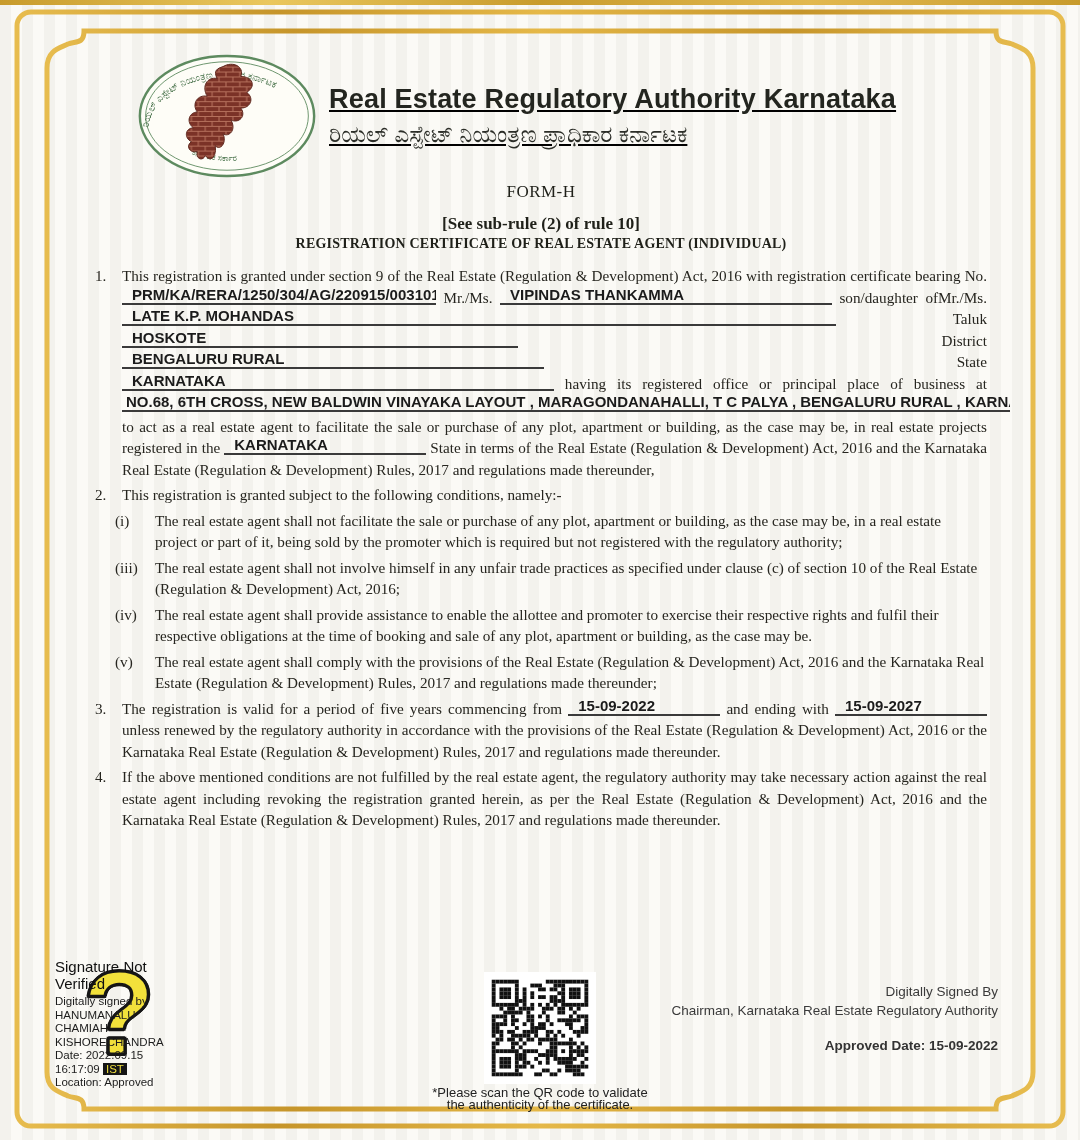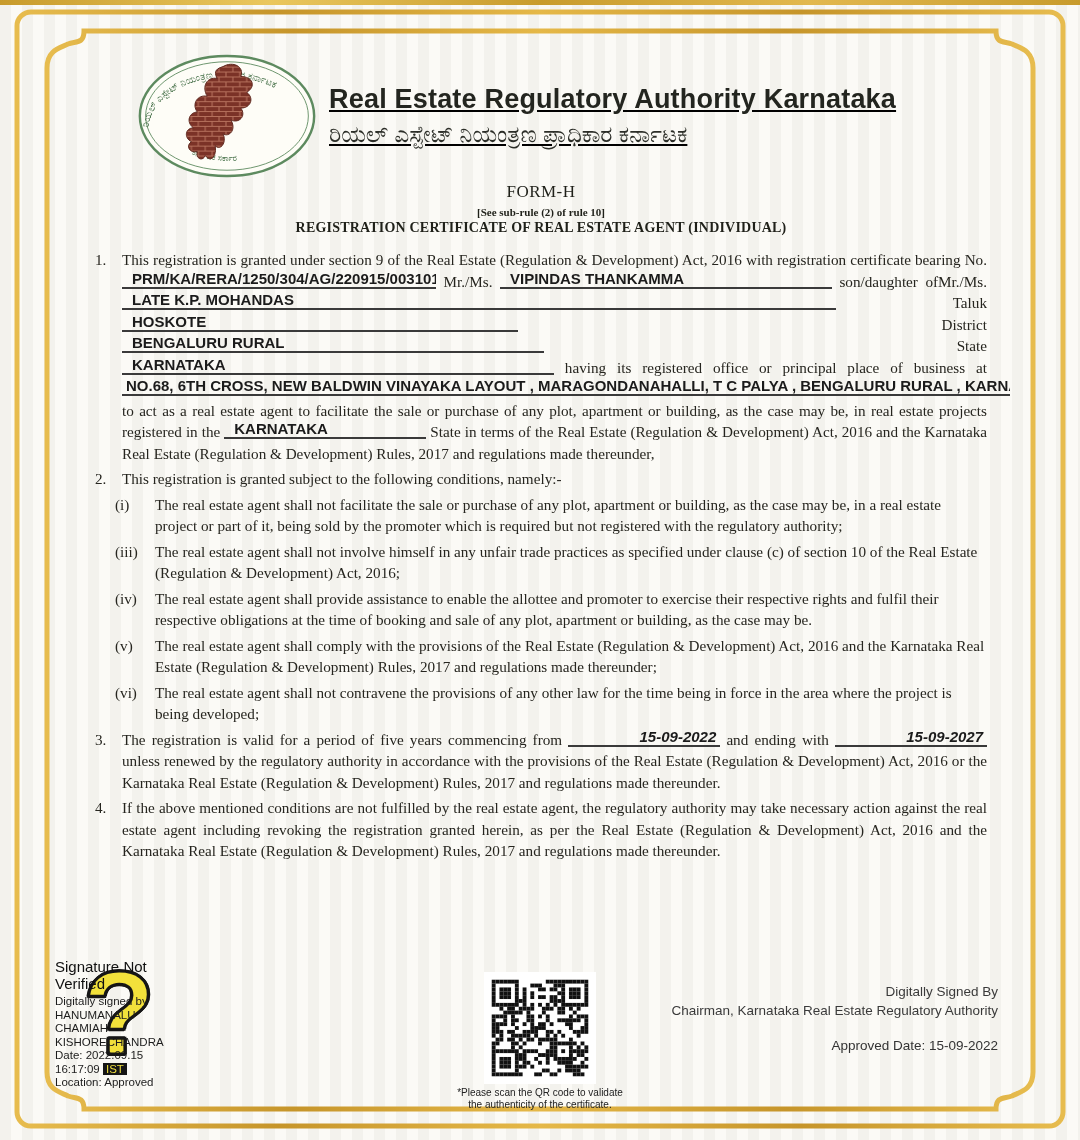--- a/index.html
+++ b/index.html
@@ -14,64 +14,64 @@
   .content{position:absolute;left:95px;top:52px;width:892px;z-index:2;}
 
   
   .hdr{display:flex;align-items:center;margin-left:40px;}
   .hdr-titles{margin-left:10px;text-decoration:underline;}
   .title-en{font-family:"Liberation Sans",sans-serif;font-weight:bold;font-size:27px;color:#23251f;letter-spacing:.2px;}
   .title-kn{font-family:"Liberation Sans",sans-serif;font-size:23px;color:#2c2e28;margin-top:6px;}
 
   .form-block{text-align:center;margin-top:2px;color:#1f2019;}
   .form-code{font-weight:normal;font-size:17px;letter-spacing:.5px;}
-  .form-subrule{font-weight:bold;font-size:11px;margin-top:4px;}
+  .form-subrule{font-weight:bold;font-size:17px;margin-top:12px;}
   .form-title{font-weight:bold;font-size:14px;margin-top:2px;letter-spacing:.2px;}
 
   
   .clauses{margin-top:13px;color:#26251f;}
   .clause{position:relative;padding-left:27px;font-size:15.2px;line-height:21.5px;text-align:justify;margin-bottom:4px;}
   .cnum{position:absolute;left:0;top:0;}
   .field{display:inline-block;border-bottom:2px solid #3a3a3a;
     font-family:"Liberation Sans",sans-serif;font-weight:bold;font-size:15px;
     line-height:15px;vertical-align:-2px;padding:0 4px 1px 10px;color:#1b1b1b;
     white-space:nowrap;overflow:hidden;}
   .f-regno{width:300px;}
   .f-name{width:318px;}
   .f-parent{width:700px;}
   .f-taluk{width:382px;}
   .f-district{width:408px;}
   .f-state{width:418px;}
   .f-address{width:880px;padding-left:4px;}
   .f-regstate{width:188px;}
-  .f-date{width:138px;text-align:right;font-style:italic;}
+  .f-date{width:138px;text-align:left;}
 
   .conds{margin:2px 0 4px 20px;}
   .cond{display:flex;font-size:15.2px;line-height:21.5px;margin-bottom:4px;}
   .clabel{flex:0 0 40px;}
   .ctext{flex:1;text-align:left;}
 
   
   .stamp{position:absolute;left:55px;top:958px;width:215px;z-index:3;
     font-family:"Liberation Sans",sans-serif;color:#101010;}
   .stamp-title{position:relative;z-index:2;font-size:15px;line-height:17px;}
   .qmark{position:absolute;left:28px;top:-4px;z-index:1;
     font-family:"Liberation Sans",sans-serif;font-weight:bold;font-size:118px;line-height:1;
     color:#f2e13b;-webkit-text-stroke:3px #161616;
     text-shadow:2px 0 0 #161616,-2px 0 0 #161616,0 2px 0 #161616,0 -2px 0 #161616;}
   .stamp-details{position:relative;z-index:2;margin-top:3px;font-size:11.5px;line-height:13.5px;color:#1c1c1c;}
   .ist{background:#161616;color:#eede3e;padding:0 3px;}
 
   .qrblock{position:absolute;left:430px;top:972px;width:220px;text-align:center;z-index:3;}
   .qrblock svg{display:block;margin:0 auto;background:#fff;}
-  .qr-caption{font-family:"Liberation Sans",sans-serif;font-size:10px;line-height:12px;color:#222;margin-top:3px;}
+  .qr-caption{font-family:"Liberation Sans",sans-serif;font-size:13px;line-height:12px;color:#222;margin-top:3px;}
 
   .signed{position:absolute;right:82px;top:982px;text-align:right;z-index:3;
     font-family:"Liberation Sans",sans-serif;font-size:13.5px;line-height:19px;color:#3a3a3a;}
-  .approved{margin-top:16px;color:#333;}
+  .approved{margin-top:16px;color:#333;font-weight:bold;}
 </style>
 </head>
 <body>
 
 <div class="page">
   <div class="top-strip"></div>
 
   <svg class="frame" width="1080" height="1140" viewBox="0 0 1080 1140">
     <defs>
       <linearGradient id="goldgrad" x1="0" y1="0" x2="1" y2="0">
@@ -169,24 +169,20 @@
           <span class="clabel">(iii)</span>
           <span class="ctext">The real estate agent shall not involve himself in any unfair trade practices as specified under clause (c) of section 10 of the Real Estate (Regulation &amp; Development) Act, 2016;</span>
         </div>
         <div class="cond">
           <span class="clabel">(iv)</span>
           <span class="ctext">The real estate agent shall provide assistance to enable the allottee and promoter to exercise their respective rights and fulfil their respective obligations at the time of booking and sale of any plot, apartment or building, as the case may be.</span>
         </div>
         <div class="cond">
           <span class="clabel">(v)</span>
           <span class="ctext">The real estate agent shall comply with the provisions of the Real Estate (Regulation &amp; Development) Act, 2016 and the Karnataka Real Estate (Regulation &amp; Development) Rules, 2017 and regulations made thereunder;</span>
-        </div>
-        <div class="cond">
-          <span class="clabel">(vi)</span>
-          <span class="ctext">The real estate agent shall not contravene the provisions of any other law for the time being in force in the area where the project is being developed;</span>
         </div>
       </div>
 
       <div class="clause">
         <span class="cnum">3.</span>
         <span>The registration is valid for a period of five years commencing from</span>
         <span class="field f-date">15-09-2022</span>
         <span>and ending with</span>
         <span class="field f-date">15-09-2027</span>
         <span>unless renewed by the regulatory authority in accordance with the provisions of the Real Estate (Regulation &amp; Development) Act, 2016 or the Karnataka Real Estate (Regulation &amp; Development) Rules, 2017 and regulations made thereunder.</span>

